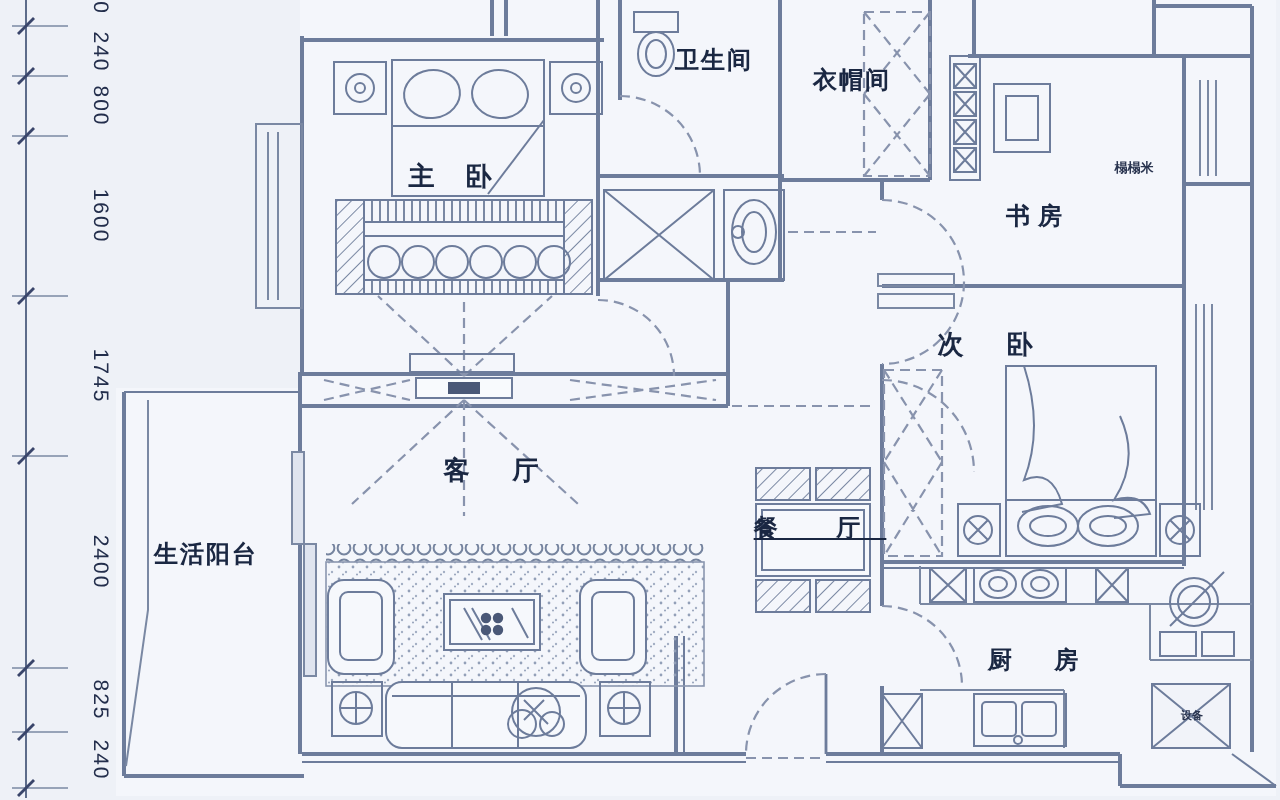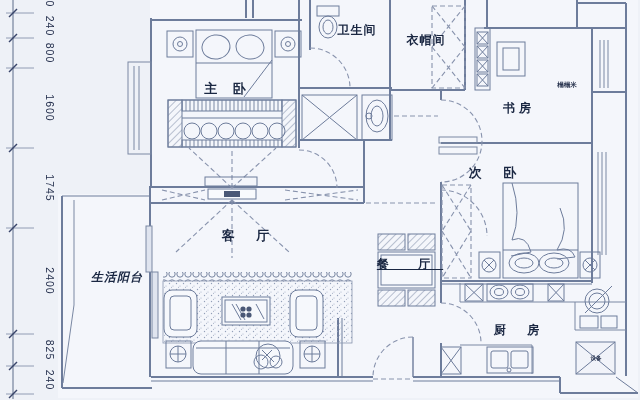--- a/index.html
+++ b/index.html
@@ -356,21 +356,21 @@
   </g>
 </svg>
 
 <div class="lbl lbl-md" style="left:228px;top:88px;">主 卧</div>
 <div class="lbl lbl-sm" style="left:352px;top:30px;">卫生间</div>
 <div class="lbl lbl-sm" style="left:421px;top:40px;">衣帽间</div>
 <div class="lbl lbl-sm" style="left:514px;top:108px;letter-spacing:4px;">书房</div>
 <div class="lbl lbl-wide" style="left:497px;top:172px;">次 卧</div>
 <div class="lbl lbl-wide" style="left:250px;top:235px;">客 厅</div>
 <div class="lbl lbl-table" style="left:410px;top:264px;">餐 厅</div>
-<div class="lbl lbl-sm" style="left:112px;top:277px;font-style:italic;">生活阳台</div>
+<div class="lbl lbl-sm" style="left:98px;top:277px;">生活阳台</div>
 <div class="lbl lbl-wide" style="left:521px;top:330px;font-size:12px;text-align:center;">厨 房</div>
 <div class="lbl lbl-tiny" style="left:567px;top:85px;">榻榻米</div>
 <div class="lbl lbl-micro" style="left:596px;top:359px;">设备</div>
 
 <div class="dim" style="left:50px;top:4px;">0</div>
 <div class="dim" style="left:50px;top:26px;">240</div>
 <div class="dim" style="left:50px;top:53px;">800</div>
 <div class="dim" style="left:50px;top:108px;">1600</div>
 <div class="dim" style="left:50px;top:188px;">1745</div>
 <div class="dim" style="left:50px;top:281px;">2400</div>

